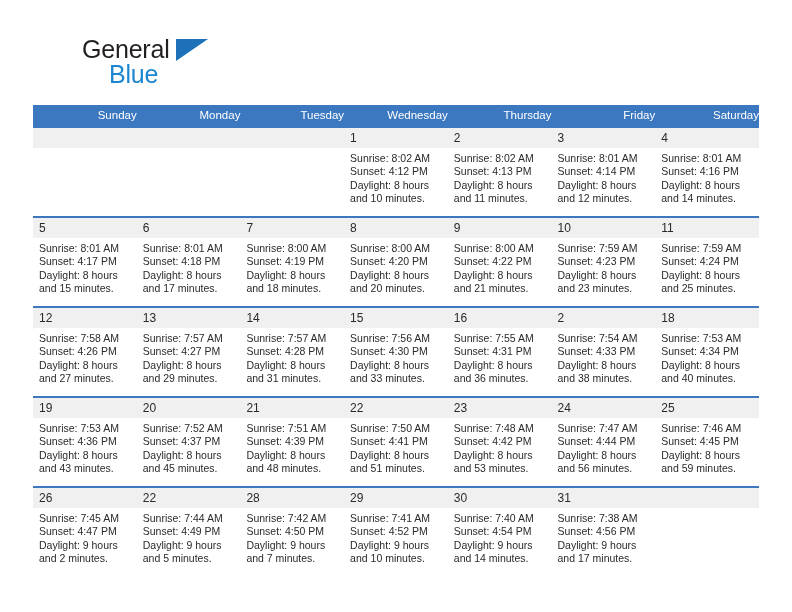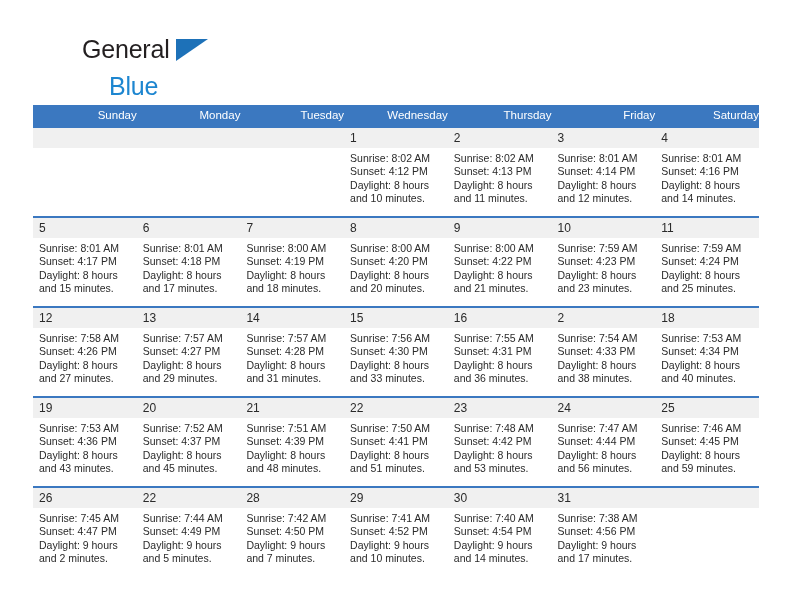--- a/index.html
+++ b/index.html
@@ -27,21 +27,21 @@
     font-size: 25px; color: #231f20; letter-spacing: -0.2px;
     line-height: 30px;
   }
   .logo-tri {
     position: absolute; left: 97px; top: 5px;
     width: 0; height: 0;
     border-left: 32px solid #1d71b8;
     border-bottom: 22px solid transparent;
   }
   .logo-blue {
-    position: absolute; left: 30px; top: 37px;
+    position: absolute; left: 30px; top: 25px;
     font-size: 25px; color: #1d86d0; letter-spacing: -0.2px;
     line-height: 30px;
   }
   .titles { position: absolute; right: 0; top: 0; text-align: right; }
   .cal-title {
     font-size: 26px; color: #1a1a1a; line-height: 34px;
     font-weight: normal; margin: 0;
   }
   .cal-sub {
     font-size: 13.5px; color: #1a1a1a; line-height: 22px;

